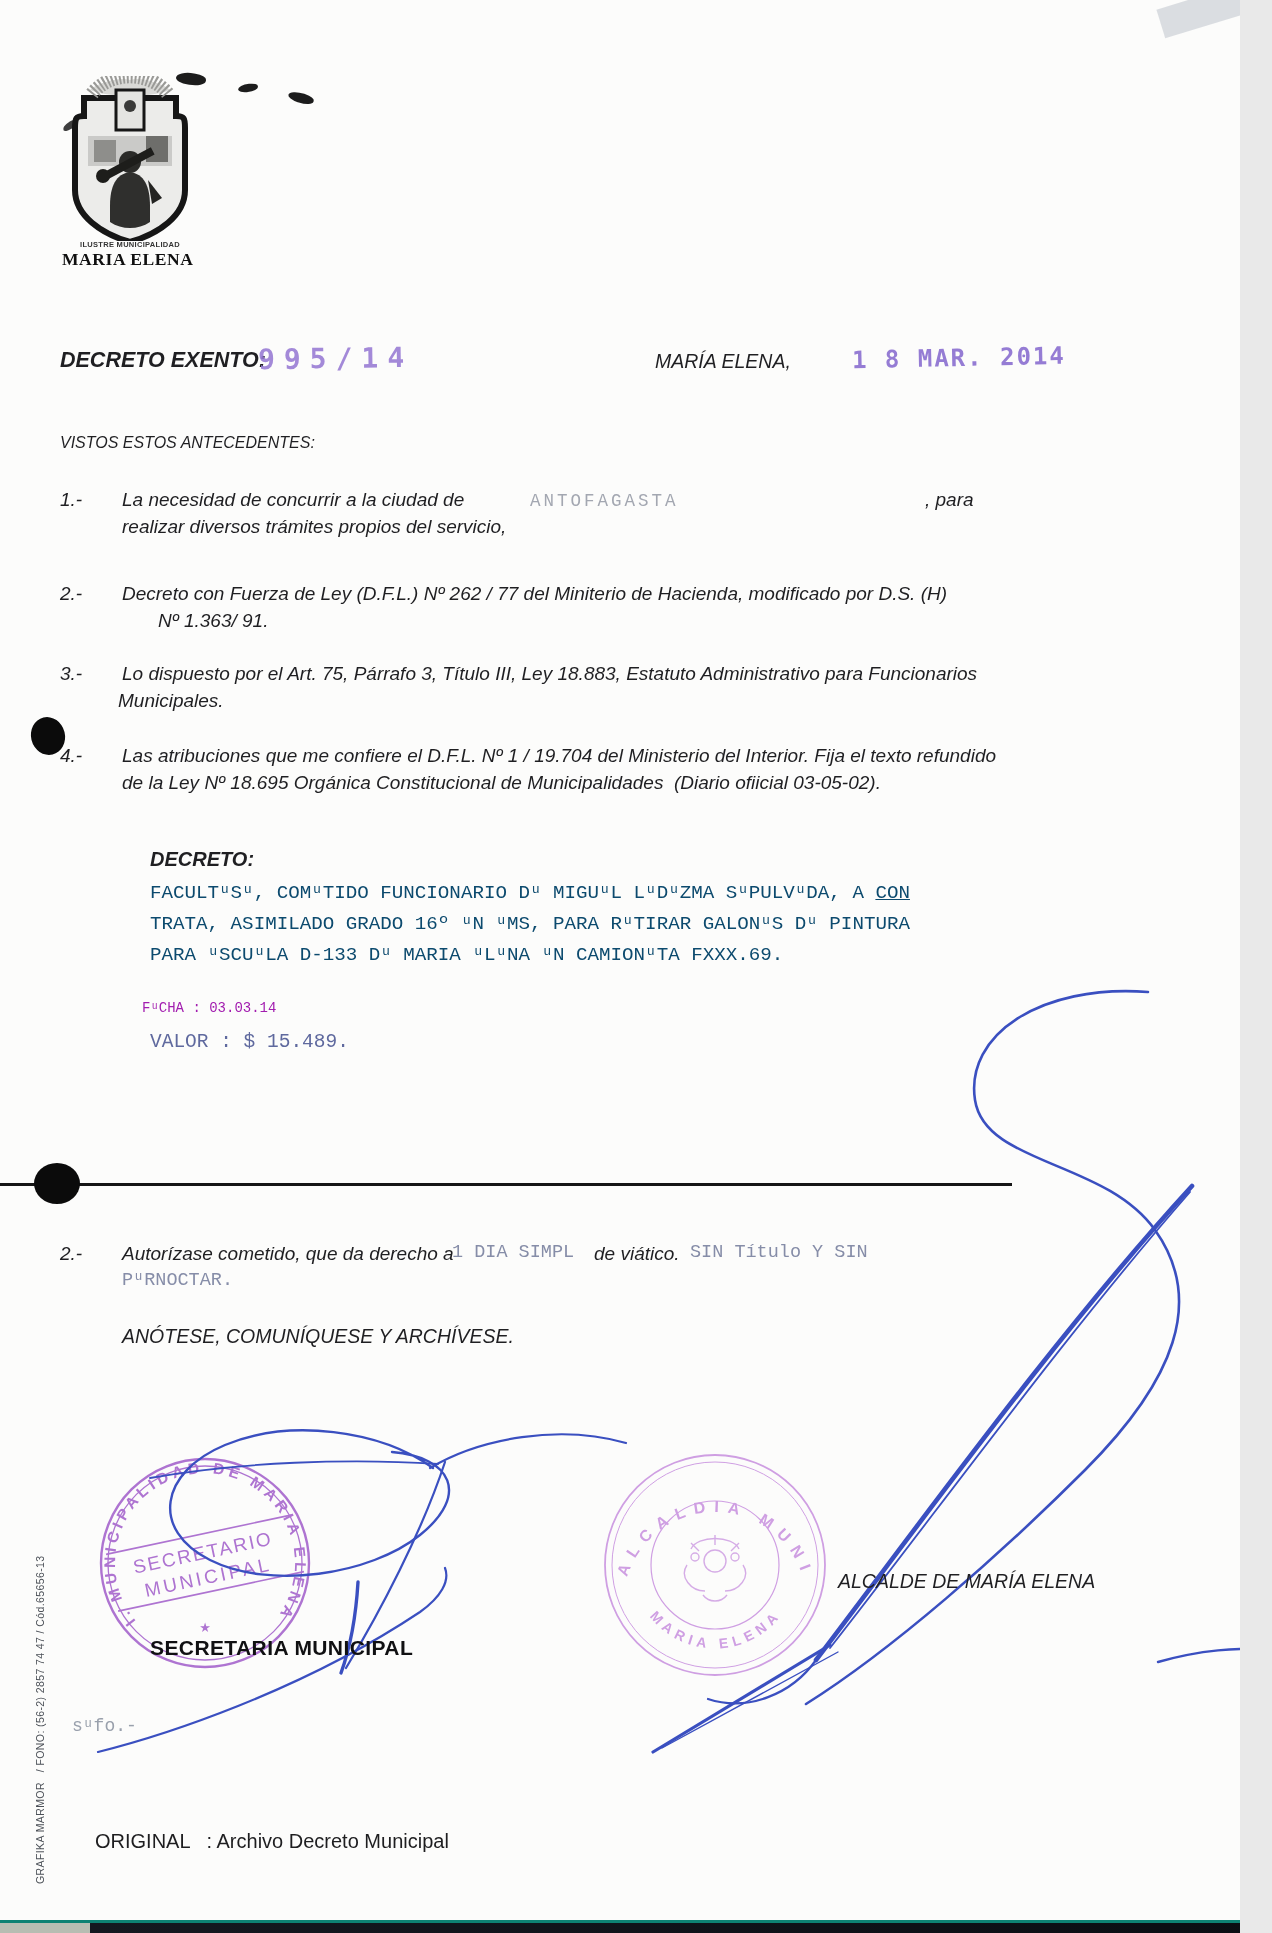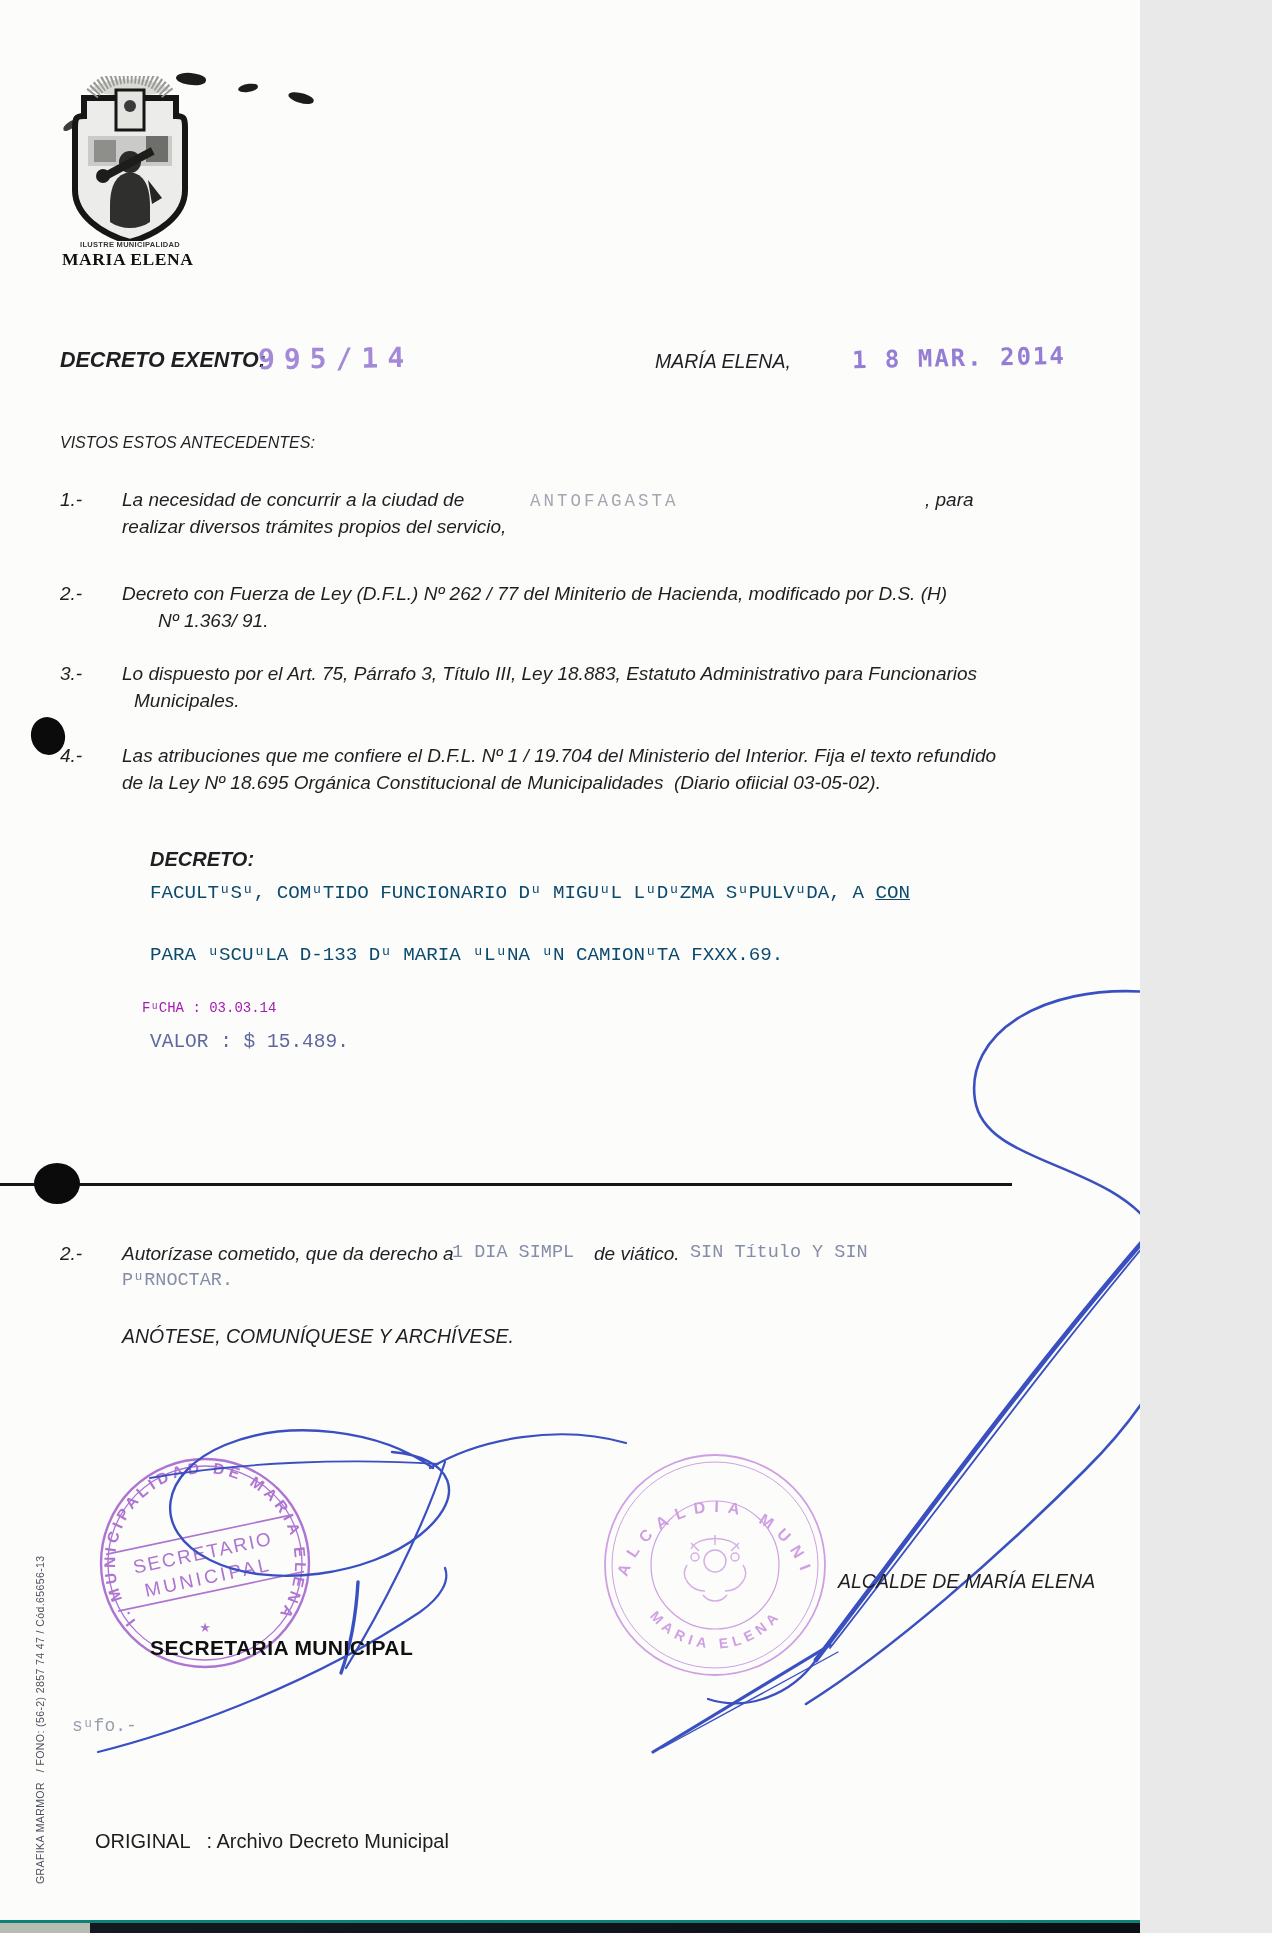--- a/index.html
+++ b/index.html
@@ -1,16 +1,16 @@
 <!DOCTYPE html>
 <html><head>
 <meta charset="utf-8">
 <style>
   html,body{margin:0;padding:0;background:#e9e9e9;}
-  #page{position:relative;width:1140px;height:1933px;background:#fcfcfb;overflow:hidden;
+  #page{position:relative;width:1240px;height:1933px;background:#fcfcfb;overflow:hidden;
         font-family:"Liberation Sans",sans-serif;color:#1f1f22;}
   .abs{position:absolute;}
   .it{font-style:italic;font-size:19px;color:#1f1f22;white-space:pre;}
   .itb{font-style:italic;font-weight:bold;}
   .typed{font-family:"Liberation Mono","DejaVu Sans Mono",monospace;white-space:pre;}
   .typed-blue{color:#0c4a6e;font-size:19.2px;line-height:31px;}
   .typed-gray{color:#a3a7b1;font-size:17.5px;letter-spacing:3px;}
   .typed-tail{color:#868da8;font-size:18.5px;}
   .stamp-num{font-family:"DejaVu Sans Mono",monospace;font-weight:bold;font-size:28px;
              letter-spacing:9px;color:#977ad4;opacity:.88;transform:rotate(-.8deg);}
@@ -72,33 +72,34 @@
 
   <div>
     <div class="abs it" style="left:60px;top:583px;">2.-</div>
     <div class="abs it" style="left:122px;top:583px;">Decreto con Fuerza de Ley (D.F.L.) Nº 262 / 77 del Miniterio de Hacienda, modificado por D.S. (H)</div>
     <div class="abs it" style="left:122px;top:610px;margin-left:36px;">Nº 1.363/ 91.</div>
   </div>
 
   <div>
     <div class="abs it" style="left:60px;top:663px;">3.-</div>
     <div class="abs it" style="left:122px;top:663px;">Lo dispuesto por el Art. 75, Párrafo 3, Título III, Ley 18.883, Estatuto Administrativo para Funcionarios</div>
-    <div class="abs it" style="left:134px;top:690px;">Municipales.</div>
+    <div class="abs it" style="left:118px;top:690px;">Municipales.</div>
   </div>
 
   <div class="hole" style="left:31px;top:717px;width:34px;height:38px;transform:rotate(-14deg);"></div>
 
   <div>
     <div class="abs it" style="left:60px;top:745px;">4.-</div>
     <div class="abs it" style="left:122px;top:745px;">Las atribuciones que me confiere el D.F.L. Nº 1 / 19.704 del Ministerio del Interior. Fija el texto refundido</div>
     <div class="abs it" style="left:122px;top:772px;">de la Ley Nº 18.695 Orgánica Constitucional de Municipalidades  (Diario ofiicial 03-05-02).</div>
   </div>
 
   <div class="abs it itb" style="left:150px;top:848px;font-size:20px;">DECRETO:</div>
   <div class="abs typed typed-blue" style="left:150px;top:878px;"><span>FACULTᵘSᵘ, COMᵘTIDO FUNCIONARIO Dᵘ MIGUᵘL LᵘDᵘZMA SᵘPULVᵘDA, A </span><span style="text-decoration:underline;">CON</span></div>
+  <div class="abs typed typed-blue" style="left:150px;top:909px;">TRATA, ASIMILADO GRADO 16º ᵘN ᵘMS, PARA RᵘTIRAR GALONᵘS Dᵘ PINTURA</div>
   <div class="abs typed typed-blue" style="left:150px;top:940px;">PARA ᵘSCUᵘLA D-133 Dᵘ MARIA ᵘLᵘNA ᵘN CAMIONᵘTA FXXX.69.</div>
   <div class="abs typed" style="left:142px;top:1000px;font-size:14px;color:#a21caf;">FᵘCHA : 03.03.14</div>
   <div class="abs typed" style="left:150px;top:1031px;font-size:19.5px;color:#5f699e;">VALOR : $ 15.489.</div>
 
   <div class="rule" style="left:0;top:1183px;width:1012px;height:3px;"></div>
   <div class="hole" style="left:34px;top:1163px;width:46px;height:41px;"></div>
 
   <div>
     <div class="abs it" style="left:60px;top:1243px;">2.-</div>
     <div class="abs it" style="left:122px;top:1243px;">Autorízase cometido, que da derecho a</div>

